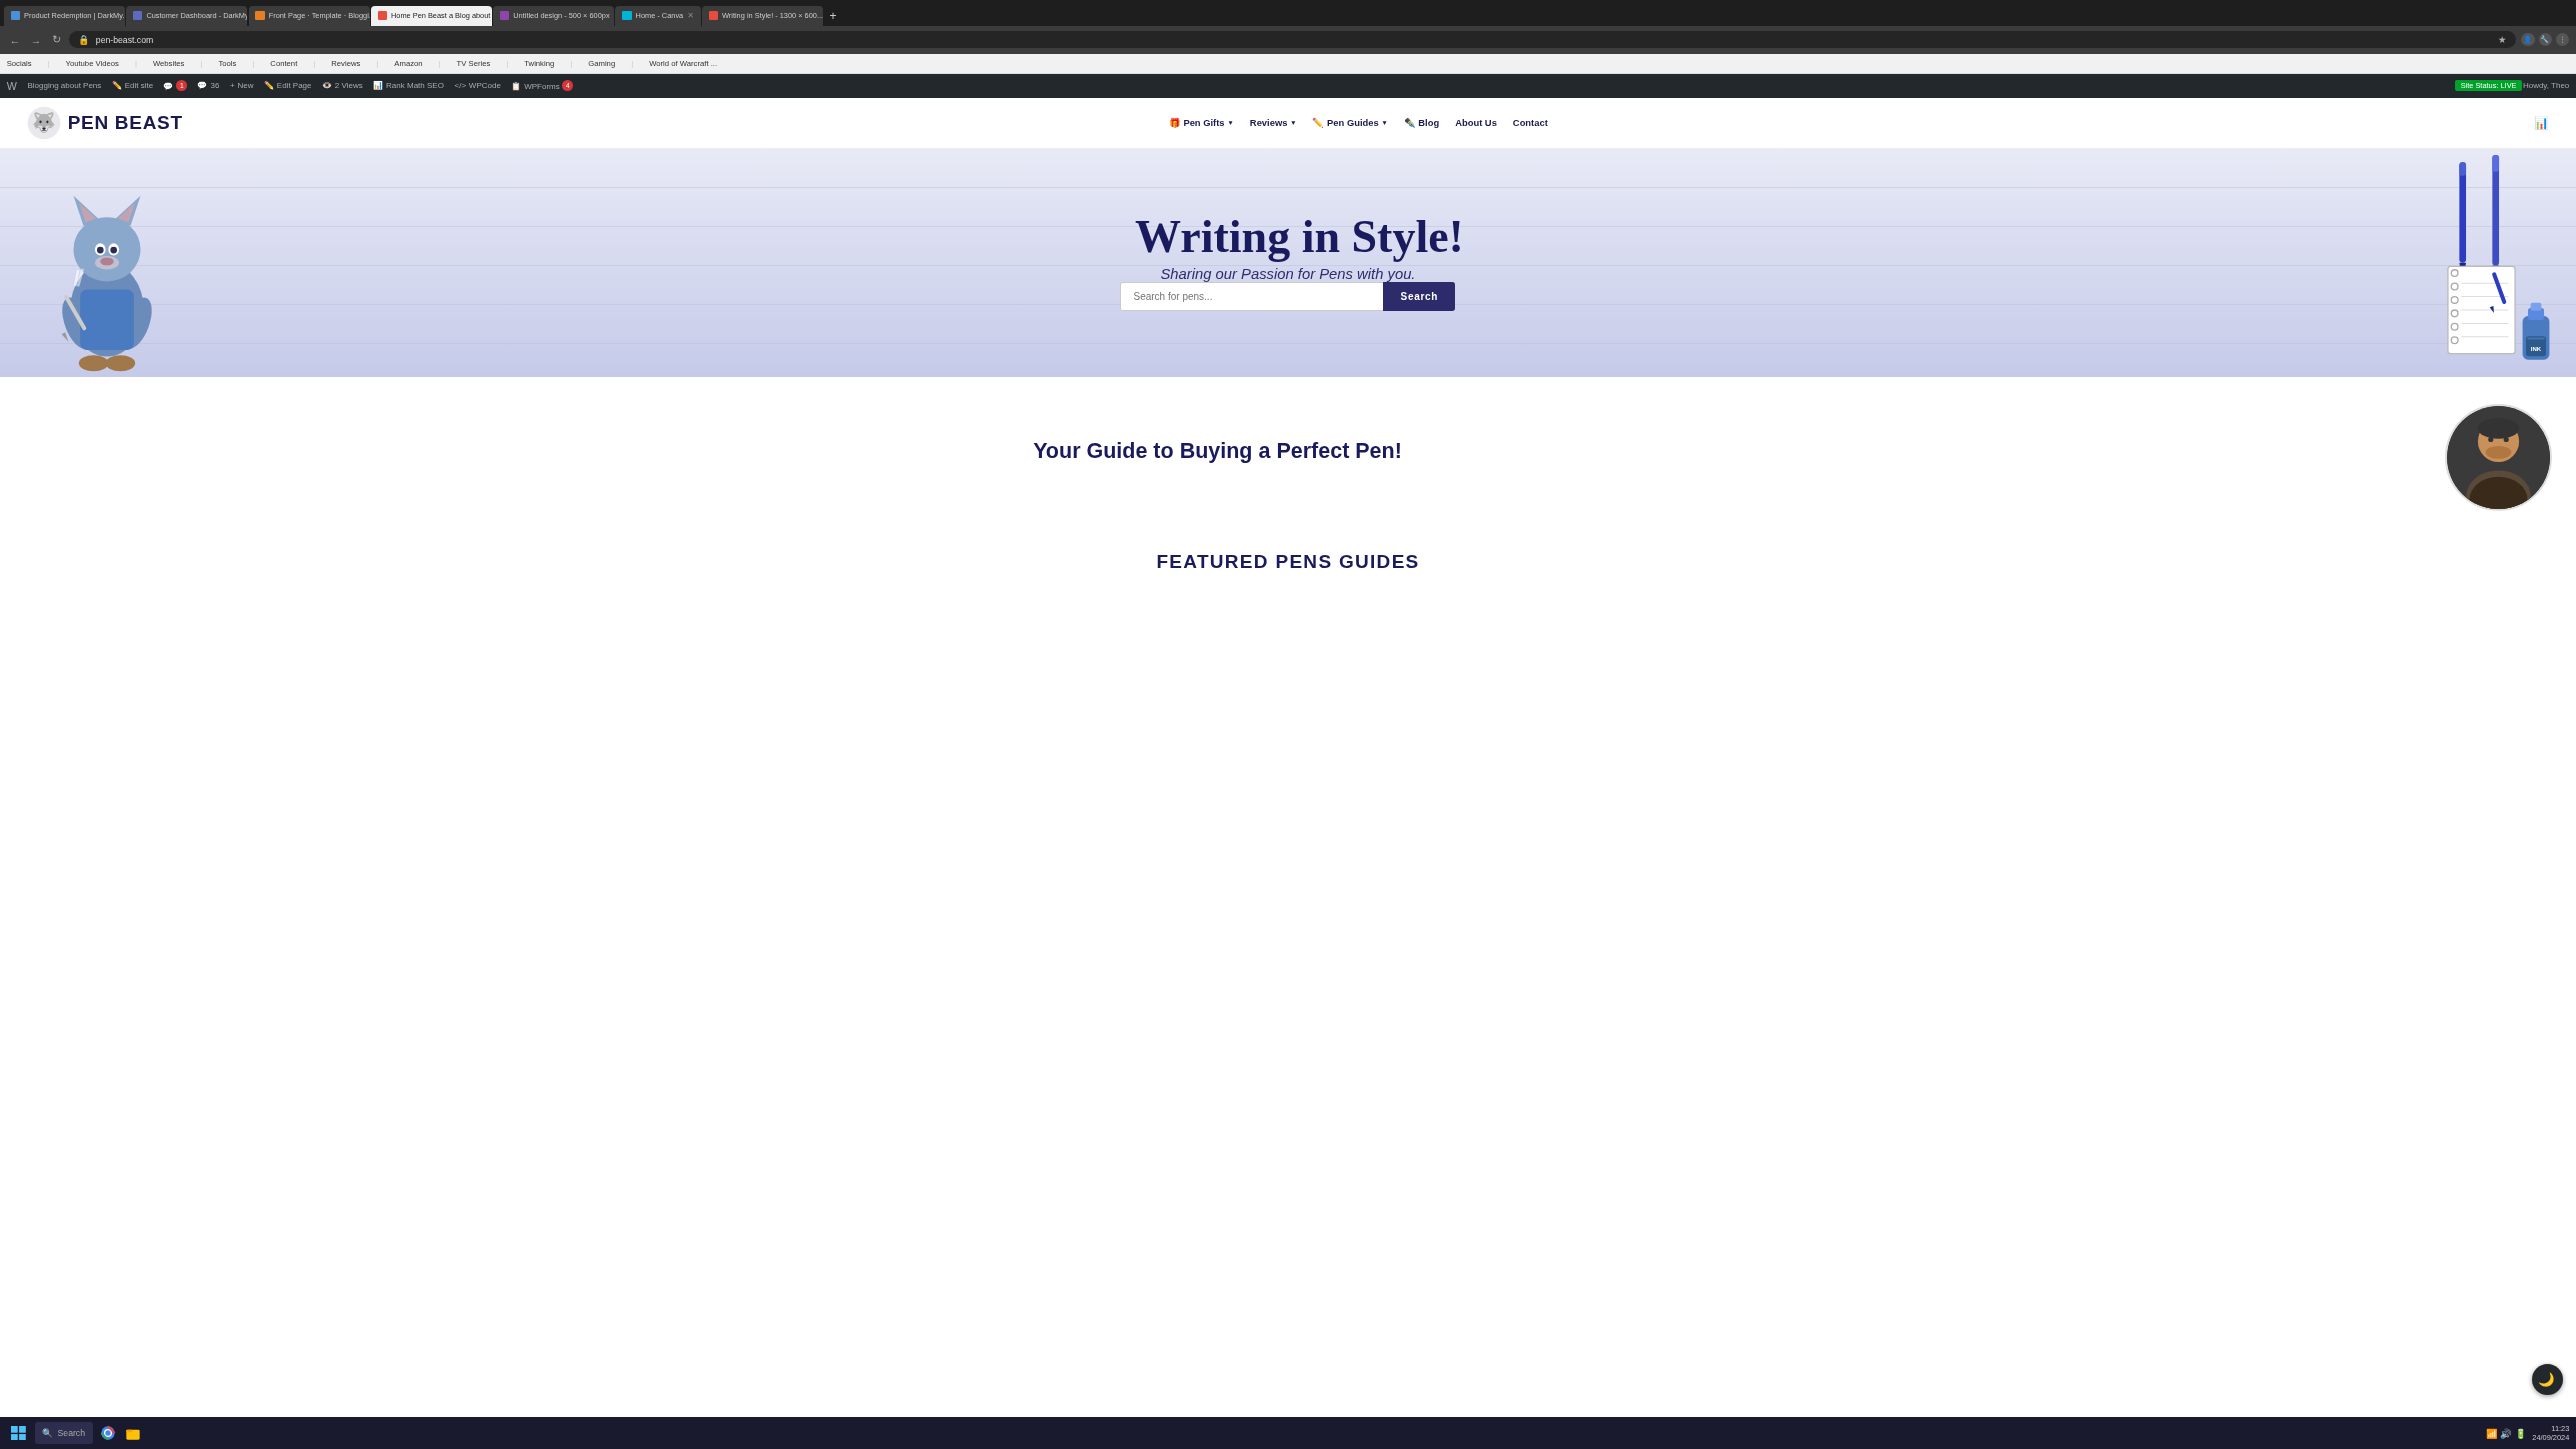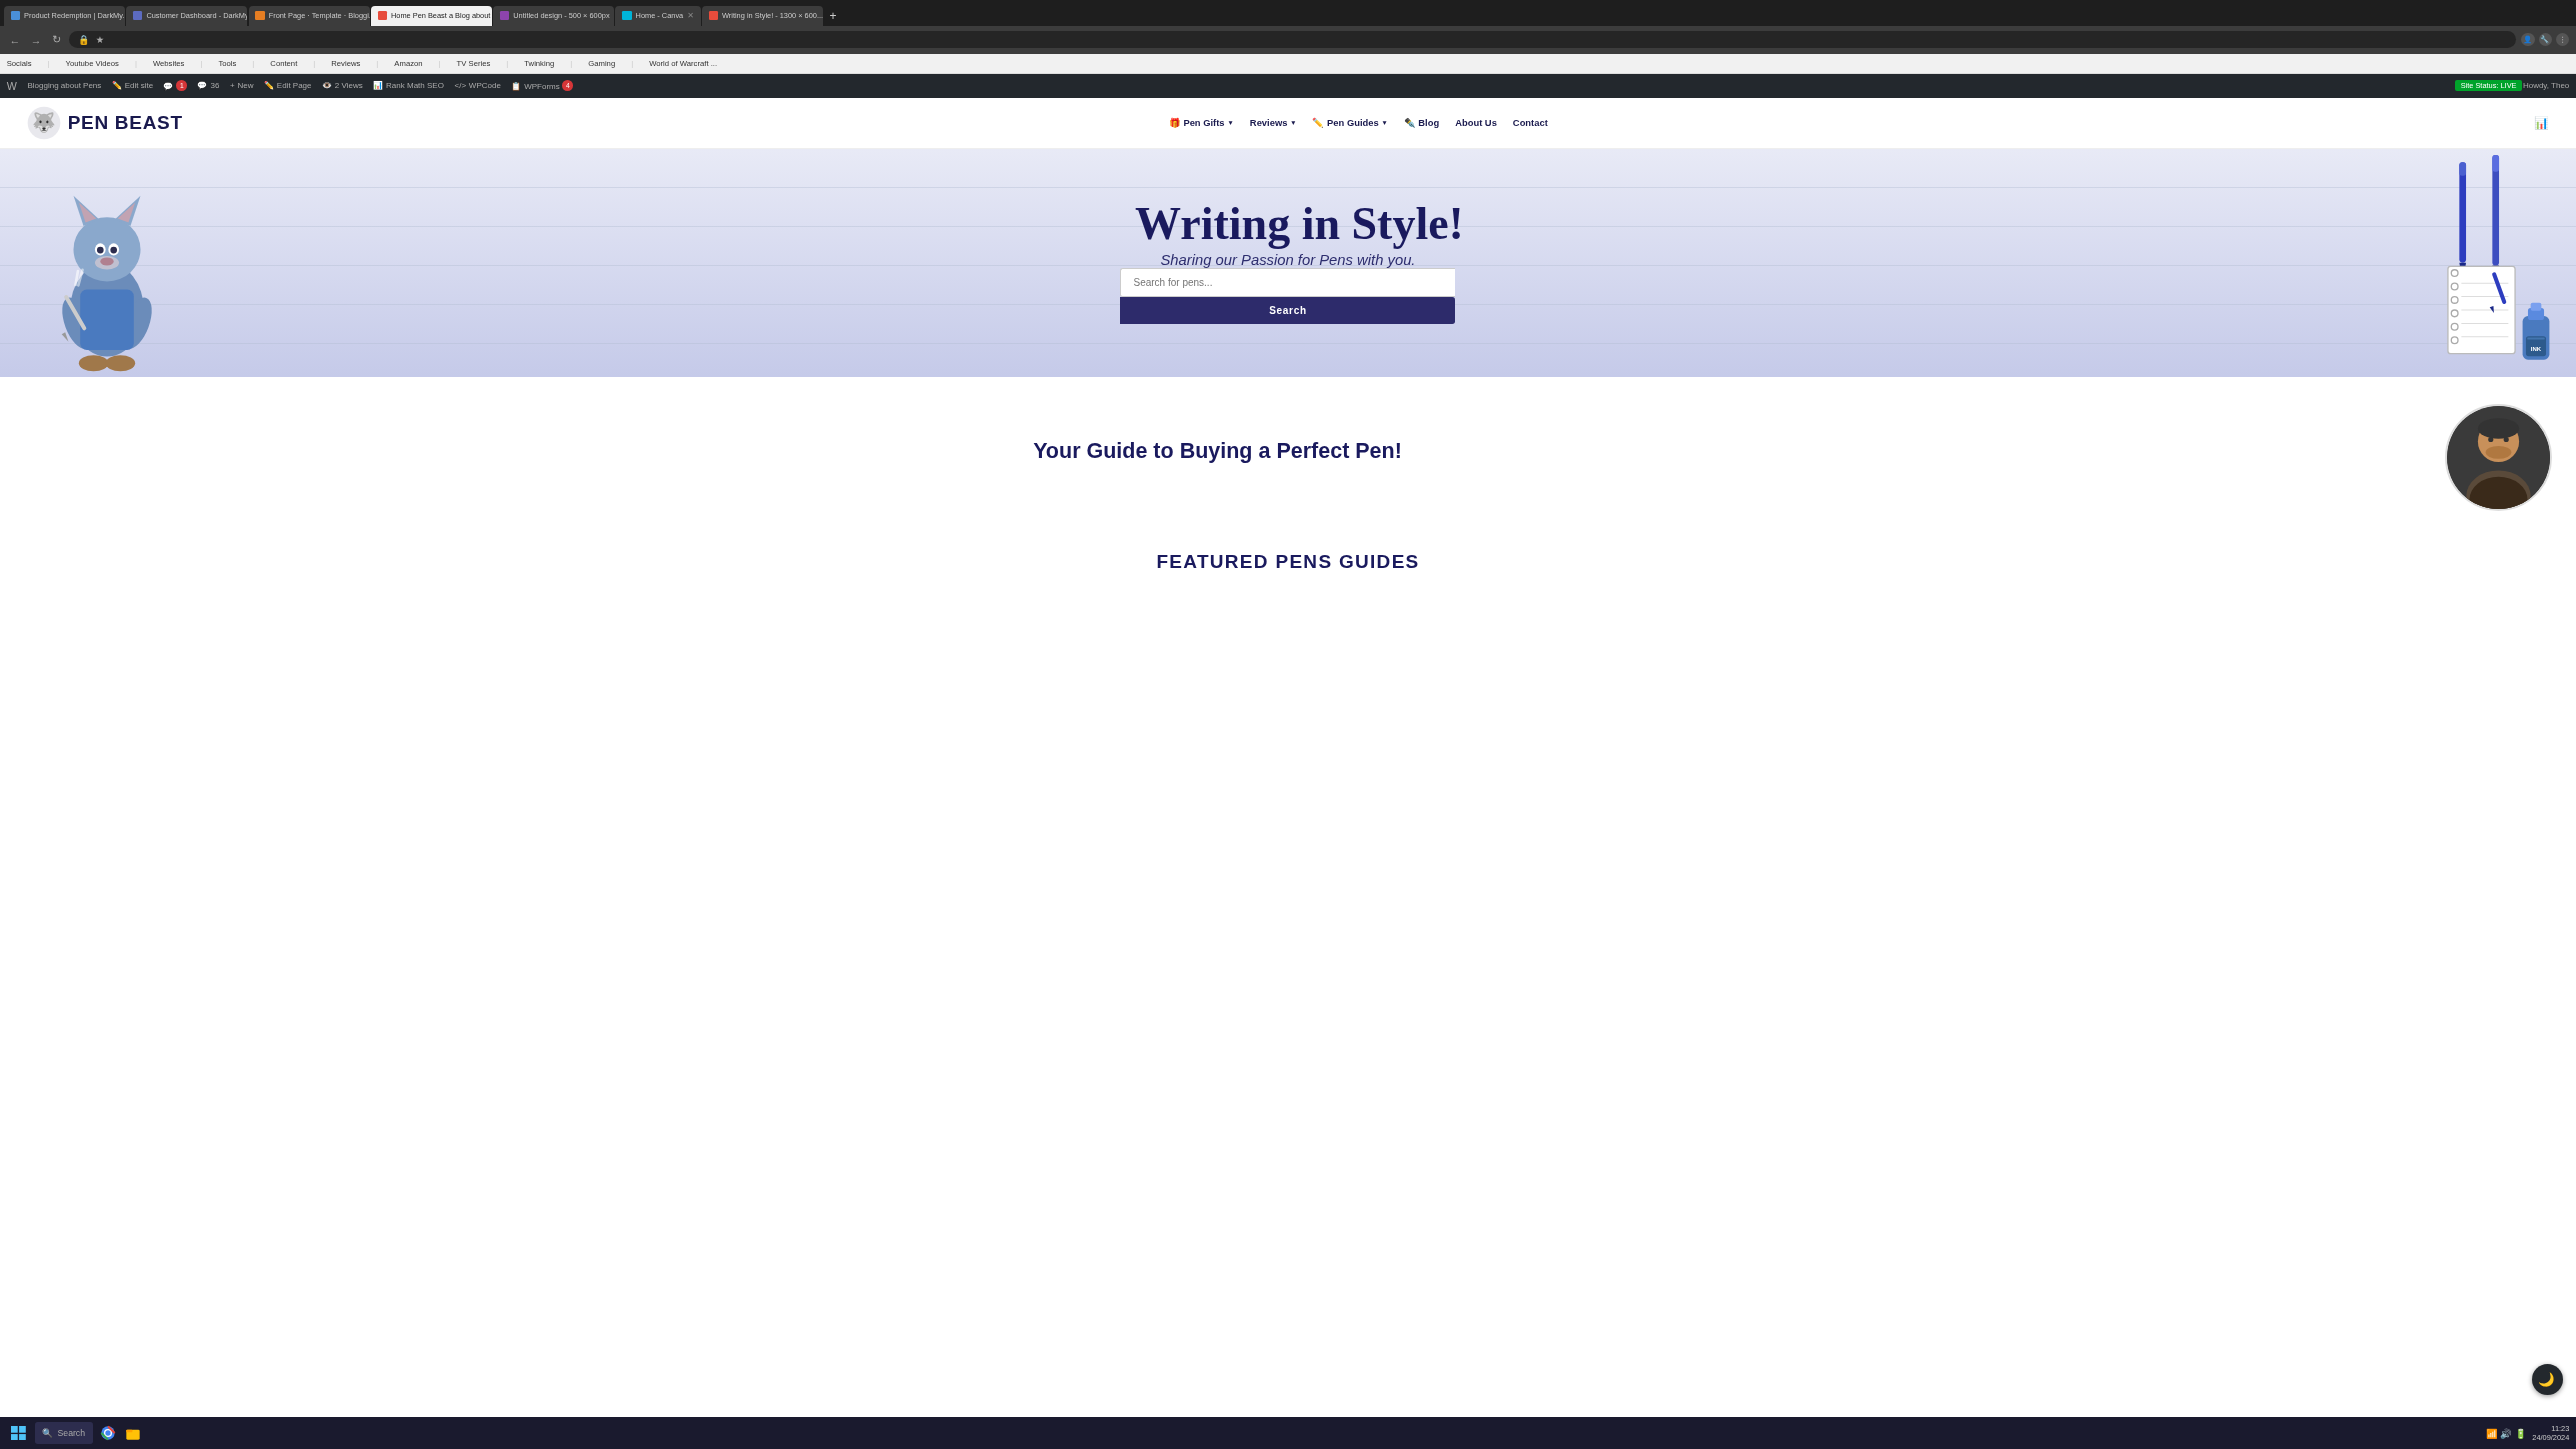--- a/index.html
+++ b/index.html
@@ -45,21 +45,21 @@
     .nav-item { color: #1a1a4e; text-decoration: none; font-size: 9.4px; font-weight: 600; cursor: pointer; display: flex; align-items: center; gap: 2.7px; }
     .nav-arrow { font-size: 6.7px; }
     .site-icon { color: #1a1a4e; font-size: 12px; cursor: pointer; }
 
     
     .hero { background: linear-gradient(180deg, #e8eaf6 0%, #c5cae9 100%); position: relative; overflow: hidden; min-height: 228px; display: flex; align-items: center; justify-content: center; }
     .hero-bg-lines { position: absolute; top: 0; left: 0; right: 0; bottom: 0; background-image: repeating-linear-gradient(transparent, transparent 19px, #b0bbd0 19px, #b0bbd0 19.5px); opacity: 0.4; }
     .hero-content { position: relative; z-index: 2; text-align: center; padding: 27px 13.4px; }
     .hero-title { font-size: 46px; font-weight: 900; color: #1a1a5e; font-family: Georgia, serif; line-height: 1.0; margin-left: 23px; }
     .hero-subtitle { font-size: 14.8px; color: #2d2d6e; margin-top: 5.4px; font-style: italic; }
-    .hero-search { display: flex; gap: 0; max-width: 335px; margin-left: auto; margin-right: auto; flex-direction: column; }
+    .hero-search { display: flex; gap: 0; max-width: 335px; margin-left: auto; margin-right: auto; }
     .hero-search input { flex: 1; padding: 8px 12px; border: 0.7px solid #ccc; border-right: none; border-radius: 2.7px 0 0 2.7px; font-size: 10px; outline: none; color: #555; }
     .hero-search button { background: #2d2b6b; color: #fff; border: none; padding: 8px 17.4px; border-radius: 0 2.7px 2.7px 0; font-size: 10px; font-weight: 700; cursor: pointer; letter-spacing: 0.7px; }
     .hero-wolf { position: absolute; left: 40px; bottom: 0; height: 215px; width: 148px; z-index: 3; }
     .about-text { flex: 1; }
     .about-title { font-size: 21.5px; font-weight: 900; color: #1a1a5e; margin-bottom: 10.7px; text-align: center; }
     .about-body { font-size: 10px; color: #444; line-height: 1.7; text-align: center; max-width: 470px; margin: 0 auto; }
     .about-avatar { width: 107px; height: 107px; border-radius: 50%; overflow: hidden; flex-shrink: 0; border: 2.7px solid #ddd; }
     .avatar-img { width: 100%; height: 100%; background: linear-gradient(135deg, #555 0%, #222 100%); display: flex; align-items: center; justify-content: center; color: #fff; font-size: 40px; }
 
     
@@ -140,20 +140,21 @@
     </div>
     <button class="tab-new">+</button>
   </div>
 
   <div class="address-bar">
     <button class="nav-btn">←</button>
     <button class="nav-btn">→</button>
     <button class="nav-btn">↻</button>
     <div class="url-box">
       <span class="url-icon">🔒</span>
+      <span class="url-text">pen-beast.com</span>
       <div class="url-icons">
         <span class="url-icon">★</span>
       </div>
     </div>
     <div class="browser-right-icons">
       <div class="br-icon">👤</div>
       <div class="br-icon">🔧</div>
       <div class="br-icon">⋮</div>
     </div>
   </div>

